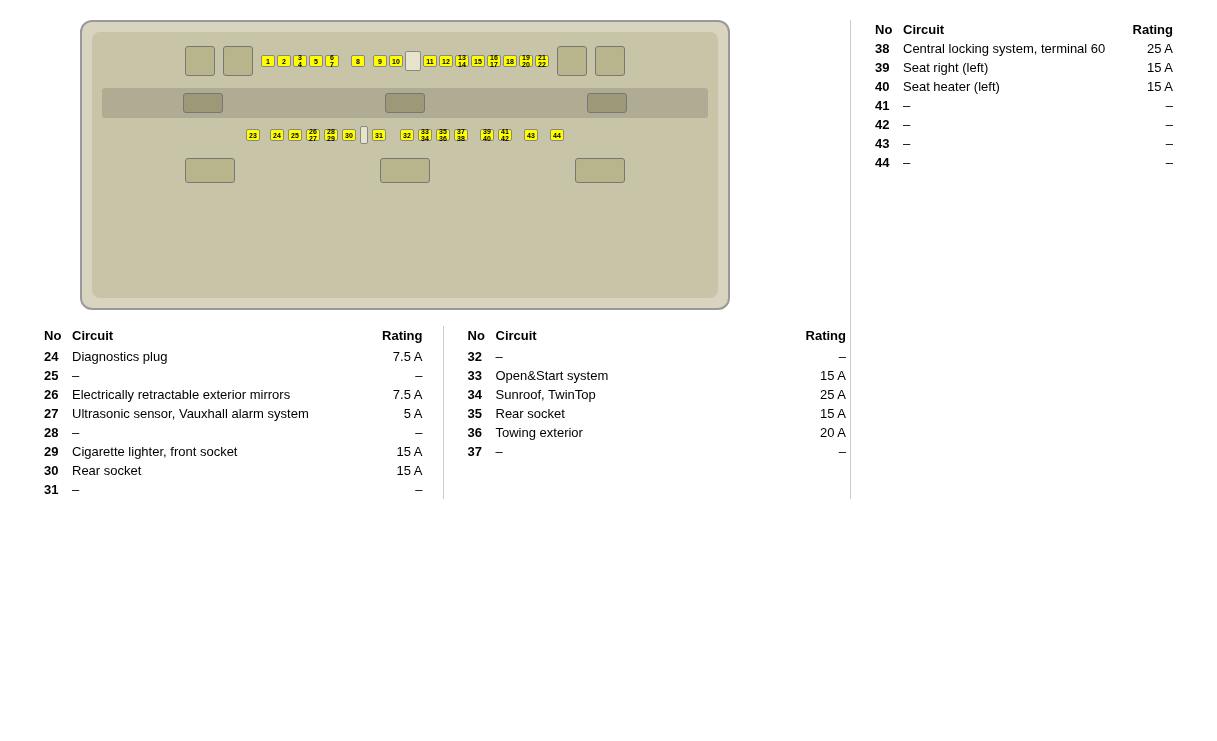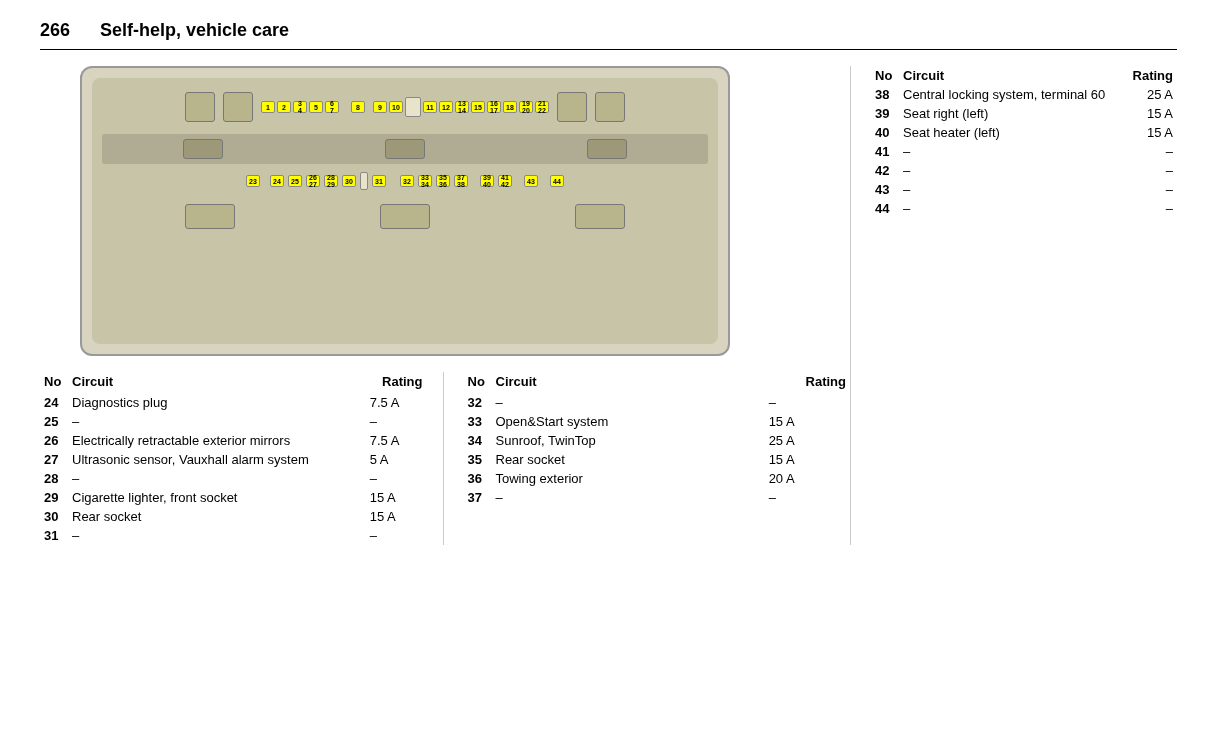--- a/index.html
+++ b/index.html
@@ -129,20 +129,21 @@
     }
     .fuse-table td.no-col {
       font-weight: bold;
       white-space: nowrap;
       width: 28px;
     }
     .fuse-table td.circuit-col {
       min-width: 160px;
     }
     .fuse-table td.rating-col {
+      text-align: right;
       white-space: nowrap;
       min-width: 50px;
     }
     .header-row th {
       font-weight: bold;
       padding-bottom: 4px;
     }
     .right-table {
       width: 100%;
       border-collapse: collapse;
@@ -169,24 +170,20 @@
     .right-table td.rating-col {
       text-align: right;
       white-space: nowrap;
     }
   </style>
 </head>
 <body>
 
 <div class="page">
 
-  <div class="page-header">
-    <span class="page-number">266</span>
-    <span class="page-title">Self-help, vehicle care</span>
-  </div>
 
   <div class="content-area">
 
     <div class="left-section">
 
       <div class="fuse-box-container">
         <div class="fuse-box-img">
           <div class="fb-inner">
 
             <div class="fb-top-section" style="padding-top:14px; justify-content: center;">

